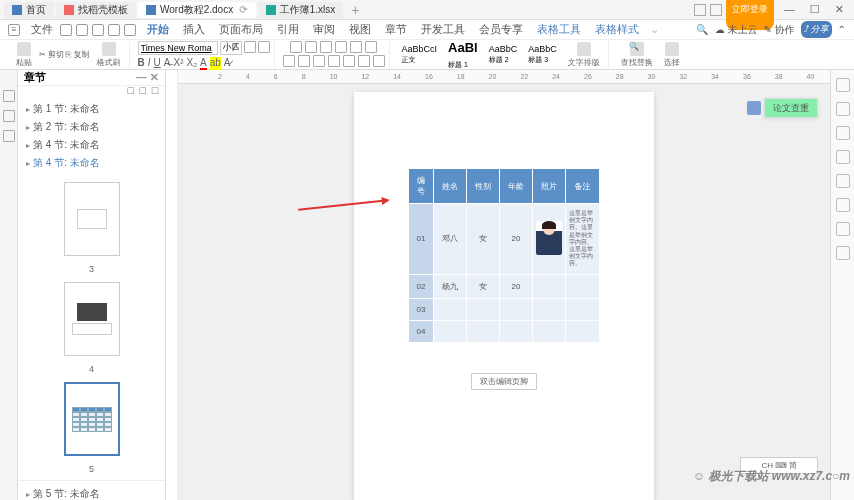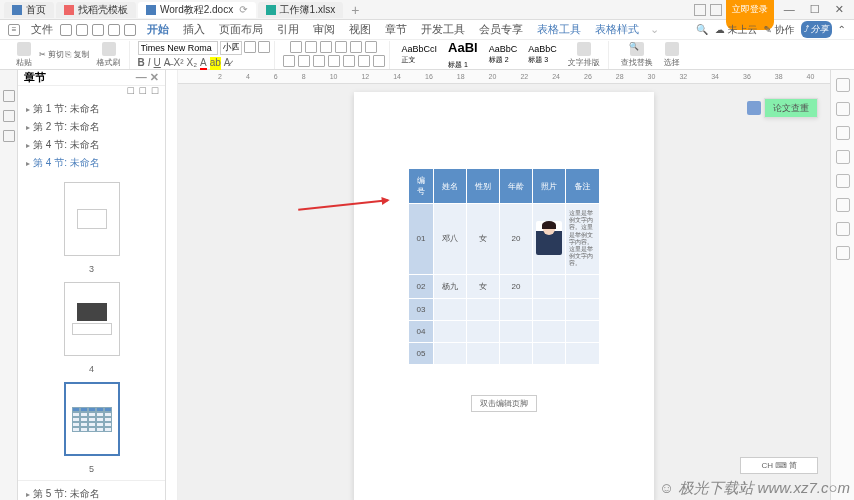--- a/index.html
+++ b/index.html
@@ -86,21 +86,21 @@
 .footer-btn { border: 1px solid #ccc; padding: 2px 8px; font-size: 8px; color: #666; display: inline-block; margin: 20px auto 0; }
 
 
 .right-panel { width: 24px; background: #fafafa; border-left: 1px solid #ddd; display: flex; flex-direction: column; align-items: center; padding-top: 8px; gap: 10px; }
 .right-panel span { width: 14px; height: 14px; border: 1px solid #bbb; border-radius: 2px; display: block; }
 
 .float-panel { position: absolute; right: 36px; top: 98px; width: 54px; height: 20px; background: #86efac; border: 1px solid #ddd; box-shadow: 0 1px 4px rgba(0,0,0,0.1); display: flex; align-items: center; justify-content: center; font-size: 9px; color: #555; }
 .float-panel::before { content: ''; width: 14px; height: 14px; background: #7b9fd4; border-radius: 2px; position: absolute; left: -18px; }
 
 .float-badge { position: absolute; right: 36px; bottom: 26px; border: 1px solid #ccc; padding: 2px 20px; font-size: 8px; color: #666; background: #fff; }
-.watermark { position: absolute; right: 4px; bottom: 2px; font-size: 15px; color: #888; font-style: italic; }
+.watermark { position: absolute; right: 4px; bottom: 15px; font-size: 12px; color: #888; font-style: italic; font-weight: bold; }
 </style>
 </head>
 <body>
 
 <div class="titlebar">
   <div class="tab">
       <span class="tab-icon" style="background:#4a7ebb"></span>
       <span>首页</span>
     </div>
   <div class="tab">
@@ -168,21 +168,21 @@
       <span>✂ <span>剪切</span></span>
       <span>⎘ <span>复制</span></span>
     </div>
     <div class="ribbon-btn">
         <span class="ico"></span>
         <span>格式刷</span>
       </div>
   </div>
   <div class="ribbon-group" style="flex-direction:column;align-items:flex-start;gap:2px">
     <div style="display:flex;gap:2px">
-      <input class="font-select" style="width: 80px;" value="Times New Roma">
+      <input class="font-select" style="width: 80px; text-decoration: underline;" value="Times New Roma">
       <input class="font-select" style="width: 22px;" value="小四">
       <span class="small-ico"></span>
       <span class="small-ico"></span>
     </div>
     <div style="display:flex;gap:3px;font-size:10px;color:#666">
       <b>B</b>
       <i>I</i>
       <u>U</u>
       <span>A̶</span>
       <span>X²</span>
@@ -378,28 +378,20 @@
                 <td></td>
               </tr>
           <tr>
                 <td class="idx">04</td>
                 <td></td>
                 <td></td>
                 <td></td>
                 <td></td>
                 <td></td>
               </tr>
-          <tr>
-                <td class="idx">05</td>
-                <td></td>
-                <td></td>
-                <td></td>
-                <td></td>
-                <td></td>
-              </tr>
         </tbody>
           </table>
         <div style="text-align:center"><span class="footer-btn">双击编辑页脚</span></div>
       </div>
     </div>
   </div>
 
   <div class="right-panel">
     <span></span>
     <span></span>

